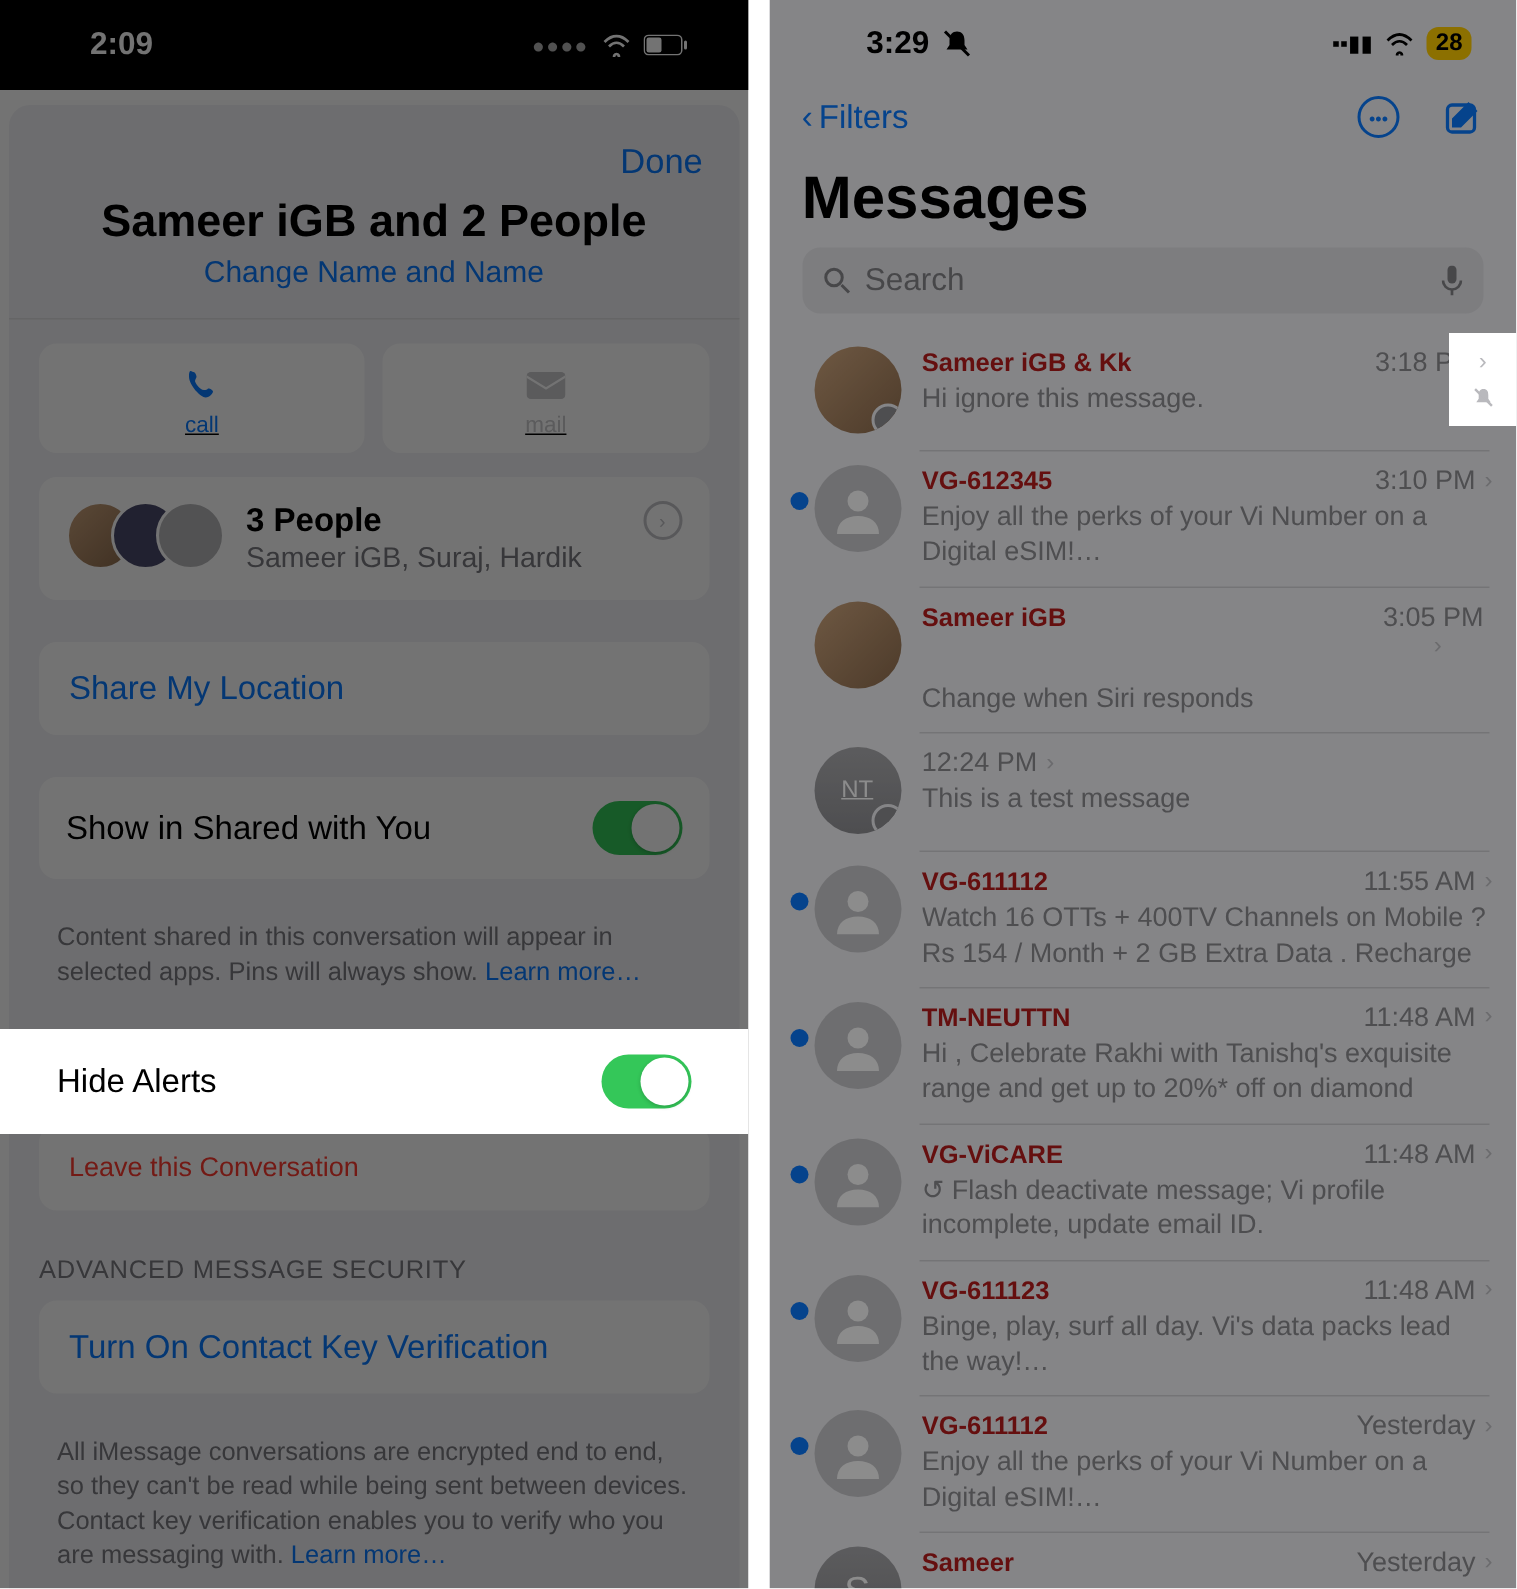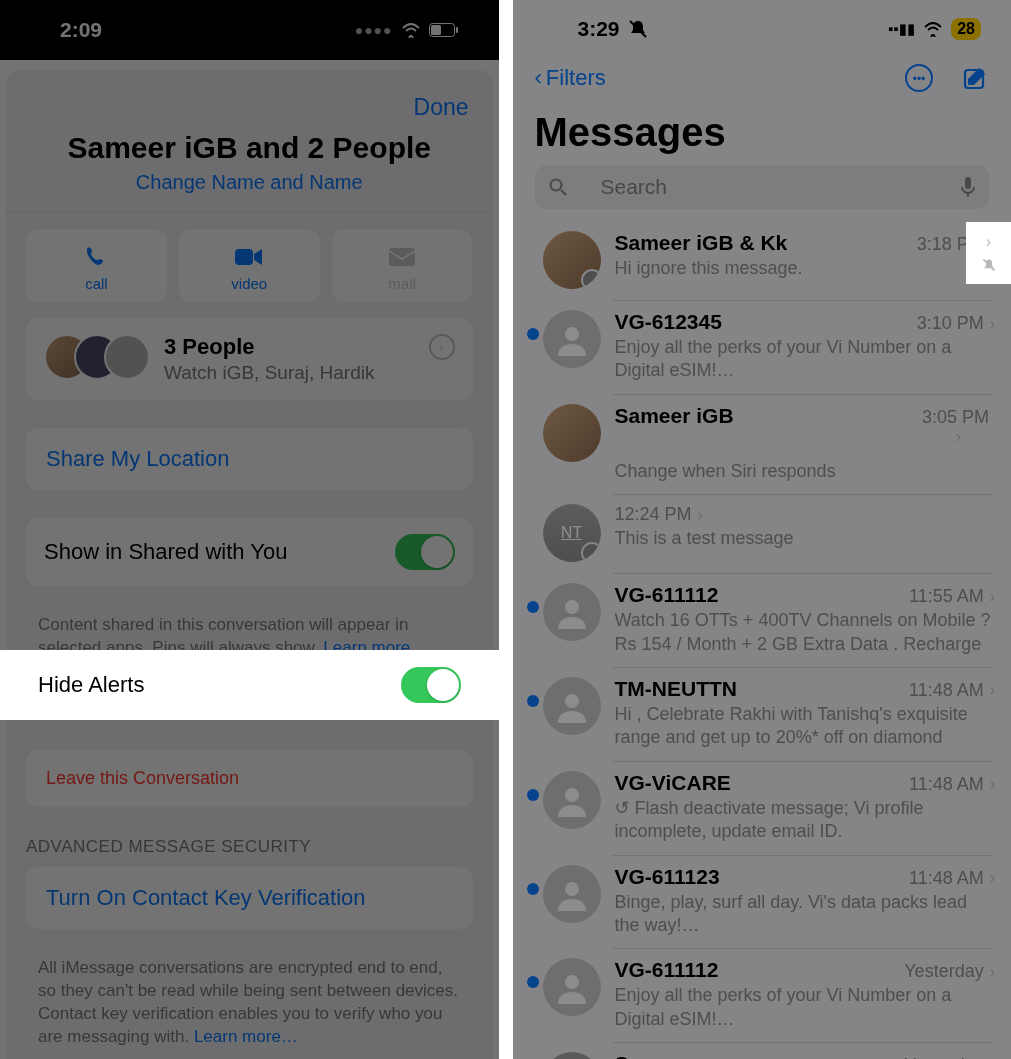--- a/index.html
+++ b/index.html
@@ -15,21 +15,21 @@
 .icons-l { display: flex; gap: 8px; align-items: center; font-size: 14px; }
 .dots { letter-spacing: 1px; opacity: 0.7; }
 
 .sheet { background: #f2f2f6; border-radius: 14px 14px 0 0; margin: 10px 6px 0; padding-top: 0; min-height: 1000px; }
 .sheet-hdr { display: flex; justify-content: flex-end; padding: 24px 24px 10px; }
 .done { color: #0a7aff; font-size: 23px; font-weight: 400; }
 .title-row { text-align: center; padding: 0 16px 4px; border-bottom: 1px solid rgba(0,0,0,0.08); }
 .grp-title { font-size: 30px; font-weight: 700; color: #000; }
 .change-np { color: #0a7aff; font-size: 20px; margin-top: 6px; margin-bottom: 14px; }
 
-.pill-row { display: flex; gap: 12px; padding: 16px 20px; }
+.pill-row { display: flex; gap: 12px; padding: 16px 20px; text-decoration: underline; }
 .pill { flex: 1; background: #fff; border-radius: 12px; padding: 14px 0 10px; text-align: center; }
 .pill-ic { height: 28px; display: flex; align-items: center; justify-content: center; color: #0a7aff; font-size: 22px; }
 .pill-ic.disabled { color: #c9c9cc; }
 .pill-lbl { font-size: 15px; color: #0a7aff; margin-top: 4px; }
 .pill-lbl.disabled { color: #c9c9cc; }
 
 .card { background: #fff; border-radius: 12px; margin: 0 20px 28px; padding: 16px 18px; }
 .people-row { display: flex; gap: 14px; }
 .avs { display: flex; }
 .av { width: 46px; height: 46px; border-radius: 50%; background: #8a8a8d; border: 2px solid #fff; margin-left: -16px; }
@@ -47,21 +47,21 @@
 .sw-lbl { font-size: 22px; }
 .switch { width: 60px; height: 36px; background: #34c759; border-radius: 18px; position: relative; }
 .knob { width: 32px; height: 32px; background: #fff; border-radius: 50%; position: absolute; right: 2px; top: 2px; box-shadow: 0 1px 3px rgba(0,0,0,0.2); }
 .foot-txt { font-size: 17px; color: #7b7b80; margin: 0 32px 20px; line-height: 1.35; }
 .foot-txt a { color: #0a7aff; text-decoration: none; }
 
 .leave { color: #ff3b30; font-size: 18px; padding: 18px 20px; }
 .sec-hdr { font-size: 17px; color: #7b7b80; margin: 30px 20px 10px; letter-spacing: 0.5px; }
 
 
-.hl { position: absolute; left: 0; right: 0; top: 650px; height: 70px; background: #fff; z-index: 6; display: flex; align-items: center; }
+.hl { position: absolute; left: 0; right: 0; top: 686px; height: 70px; background: #fff; z-index: 6; display: flex; align-items: center; }
 .hl .card { margin: 0 20px; flex: 1; box-shadow: none; }
 
 
 .right { background: #f2f2f6; }
 .dim-r { position: absolute; inset: 0; background: rgba(0,0,0,0.45); z-index: 5; pointer-events: none; }
 .right-content { position: relative; z-index: 1; }
 .status-r { height: 58px; display: flex; align-items: center; justify-content: space-between; padding: 0 30px 0 65px; color: #000; }
 .time-r { font-size: 21px; font-weight: 600; }
 .r-icons { display: flex; gap: 8px; align-items: center; }
 .bell-slash { font-size: 20px; }
@@ -72,34 +72,34 @@
 .back { color: #0a7aff; font-size: 22px; display: flex; align-items: center; gap: 4px; }
 .nav-ics { display: flex; gap: 28px; }
 .nav-ic { width: 28px; height: 28px; color: #0a7aff; font-size: 24px; display: flex; align-items: center; justify-content: center; }
 .more-circ { border: 2.5px solid #0a7aff; border-radius: 50%; font-size: 12px; line-height: 1; padding-top: 1px; }
 .compose { position: relative; }
 .compose svg { width: 26px; height: 26px; }
 
 .msgs-title { font-size: 40px; font-weight: 800; padding: 14px 22px 10px; }
 .search { margin: 0 22px 12px; background: #e3e3e7; border-radius: 12px; height: 44px; display: flex; align-items: center; padding: 0 14px; gap: 10px; }
 .s-ic { color: #828286; font-size: 20px; }
-.s-ph { flex: 1; color: #828286; font-size: 21px; margin-left: 24px; }
+.s-ph { flex: 1; color: #828286; font-size: 21px; }
 .mic { color: #828286; font-size: 20px; }
 
 .conv-list { }
 .conv { display: flex; align-items: flex-start; padding: 10px 16px 10px 10px; border-bottom: 1px solid rgba(0,0,0,0); position: relative; }
 .conv + .conv::before { content: ""; position: absolute; top: 0; left: 100px; right: 18px; height: 1px; background: rgba(0,0,0,0.12); }
 .unread { width: 20px; display: flex; align-items: center; justify-content: center; padding-top: 18px; }
 .dot { width: 12px; height: 12px; background: #0a7aff; border-radius: 50%; }
 .cav { width: 58px; height: 58px; border-radius: 50%; background: #c9c9cc; display: flex; align-items: center; justify-content: center; color: #fff; font-size: 26px; margin-right: 14px; flex-shrink: 0; overflow: hidden; text-decoration: underline; }
 .cav.img { background: linear-gradient(135deg,#c9a17a,#8c6b4d); }
 .mini-badge { position: absolute; bottom: -2px; right: -2px; width: 22px; height: 22px; border-radius: 50%; background: #8e8e92; border: 2px solid #f2f2f6; }
 .cbody { flex: 1; min-width: 0; }
 .ctop { display: flex; justify-content: space-between; align-items: baseline; }
-.cname { font-size: 21px; font-weight: 700; color: #000000; }
+.cname { font-size: 17px; font-weight: 700; color: #b91c1c; }
 .ctime { font-size: 18px; color: #8e8e92; margin-right: 6px; }
 .cchev { color: #c4c4c8; font-size: 16px; }
 .cprev { font-size: 18px; color: #8e8e92; margin-top: 2px; line-height: 1.3; max-height: 2.6em; overflow: hidden; }
 
 
 .hl-r { position: absolute; right: 0; top: 222px; width: 45px; height: 62px; background: #fff; z-index: 6; display: flex; flex-direction: column; align-items: center; justify-content: center; gap: 6px; color: #b9b9bd; }
 .hl-r .ch { font-size: 16px; }
 .hl-r .mb { font-size: 16px; }
 
 svg { display: block; }
@@ -139,48 +139,39 @@
       <div class="pill-row">
         <div class="pill">
           <div class="pill-ic">
               <svg width="24" height="24" viewBox="0 0 24 24" fill="#0a7aff">
                 <path d="M6 3c1 0 2 2 2 3s-1 2-1 3 3 6 6 6 2-1 3-1 3 1 3 2-2 4-5 4S3 12 3 6s2-3 3-3z"></path>
               </svg>
             </div>
           <div class="pill-lbl">call</div>
         </div>
         <div class="pill">
-          <div class="pill-ic">
-              <svg width="28" height="20" viewBox="0 0 28 20" fill="#0a7aff">
-                <rect x="0" y="2" width="18" height="16" rx="4"></rect>
-                <path d="M19 7l8-5v16l-8-5z"></path>
-              </svg>
-            </div>
-          <div class="pill-lbl">video</div>
-        </div>
-        <div class="pill">
           <div class="pill-ic disabled">
               <svg width="26" height="18" viewBox="0 0 26 18" fill="#c9c9cc">
                 <rect width="26" height="18" rx="3"></rect>
                 <path d="M0 3l13 8 13-8" stroke="#fff" stroke-width="1.5" fill="none"></path>
               </svg>
             </div>
           <div class="pill-lbl disabled">mail</div>
         </div>
       </div>
       <div class="card">
         <div class="people-row">
           <div class="avs">
             <div class="av"></div>
               <div class="av av2"></div>
               <div class="av av3"></div>
           </div>
           <div class="ppl-txt">
             <div class="ppl-ttl">3 People</div>
-            <div class="ppl-sub">Watch iGB, Suraj, Hardik</div>
+            <div class="ppl-sub">Sameer iGB, Suraj, Hardik</div>
           </div>
           <div class="chev-circ">›</div>
         </div>
       </div>
       <div class="card link-card">Share My Location</div>
       <div class="card">
         <div class="sw-row">
           <div class="sw-lbl">Show in Shared with You</div>
           <div class="switch">
               <div class="knob"></div>

